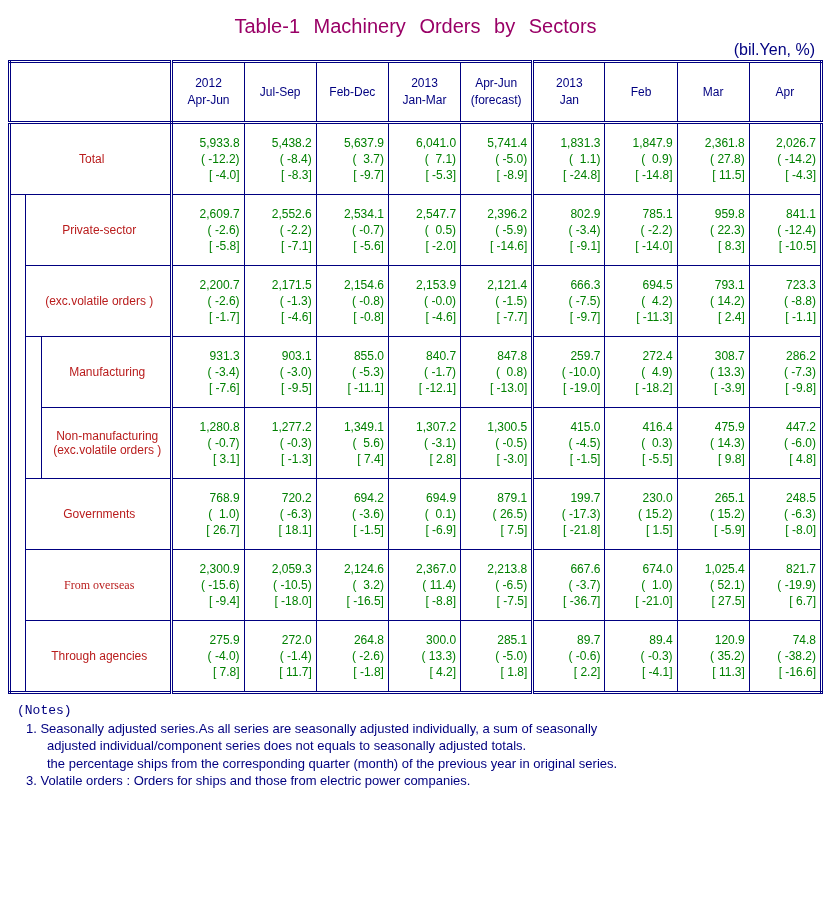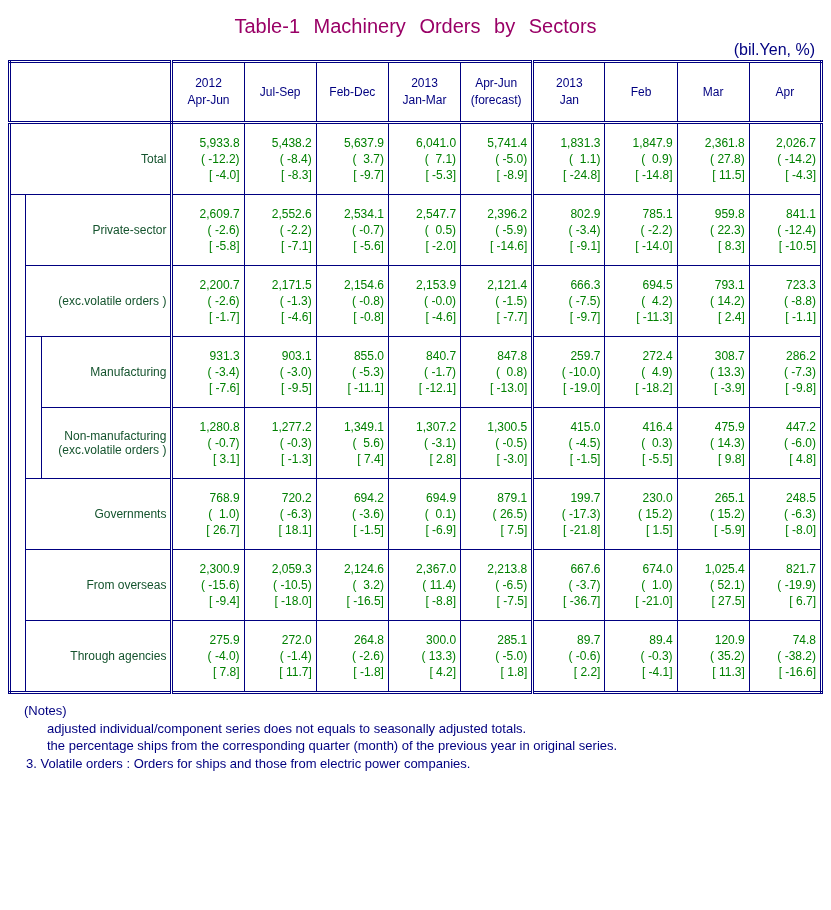--- a/index.html
+++ b/index.html
@@ -42,42 +42,42 @@
     line-height: 1.4;
   }
   td.num {
     text-align: right;
     color: #008000;
     font-family: Arial, sans-serif;
     line-height: 1.35;
     white-space: pre;
   }
   td.labelcell {
-    text-align: right;
-    color: #14532d;
+    text-align: center;
+    color: #b91c1c;
     padding-left: 6px;
   }
   .indent1 { width: 16px; }
   .indent2 { width: 16px; }
   .labelcol { width: 130px; }
   .datacol { width: 72px; }
   table.outer { border: 3px double #000080; }
   
   tr.hdr th { border-bottom: 3px double #000080; }
   
   th.sep-left, td.sep-left { border-left: 3px double #000080; }
   
   th.lbl-right, td.lbl-right { border-right: 3px double #000080; }
   .notes {
     margin-top: 8px;
     font-size: 13px;
     color: #000080;
     line-height: 1.35;
   }
-  .notes .hd { margin-left: 16px; }
+  .notes .hd { margin-left: 9px; font-family: Liberation Mono, monospace; }
   .notes .item { margin-left: 18px; text-indent: -12px; padding-left: 12px;}
   .notes .item2 { margin-left: 39px; }
 </style>
 </head>
 <body>
 
 <h1>Table-1   Machinery   Orders   by   Sectors</h1>
 <div class="unit">(bil.Yen, %)</div>
 
 <table class="outer">
@@ -291,21 +291,21 @@
 ( 15.2)
 [ 1.5]</td>
         <td class="num">265.1
 ( 15.2)
 [ -5.9]</td>
         <td class="num">248.5
 ( -6.3)
 [ -8.0]</td>
       </tr>
       <tr>
-        <td colspan="2" class="labelcell lbl-right" style="white-space: pre-line; height: 66px;">From overseas</td>
+        <td colspan="2" class="labelcell lbl-right" style="white-space: pre-line; height: 66px; font-family: Liberation Serif, serif;">From overseas</td>
         <td class="num">2,300.9
 ( -15.6)
 [ -9.4]</td>
         <td class="num">2,059.3
 ( -10.5)
 [ -18.0]</td>
         <td class="num">2,124.6
 (  3.2)
 [ -16.5]</td>
         <td class="num">2,367.0
@@ -355,16 +355,17 @@
 [ 11.3]</td>
         <td class="num">74.8
 ( -38.2)
 [ -16.6]</td>
       </tr>
     </tbody>
 </table>
 
 <div class="notes">
   <div class="hd">(Notes)</div>
+  <div class="item">1. Seasonally adjusted series.As all series are seasonally adjusted individually, a sum of seasonally</div>
   <div class="item2">adjusted individual/component series does not equals to seasonally adjusted totals.</div>
   <div class="item2">the percentage ships from the corresponding quarter (month) of the previous year in original series.</div>
   <div class="item">3. Volatile orders : Orders for ships and those from electric power companies.</div>
 </div>
 
 </body></html>

